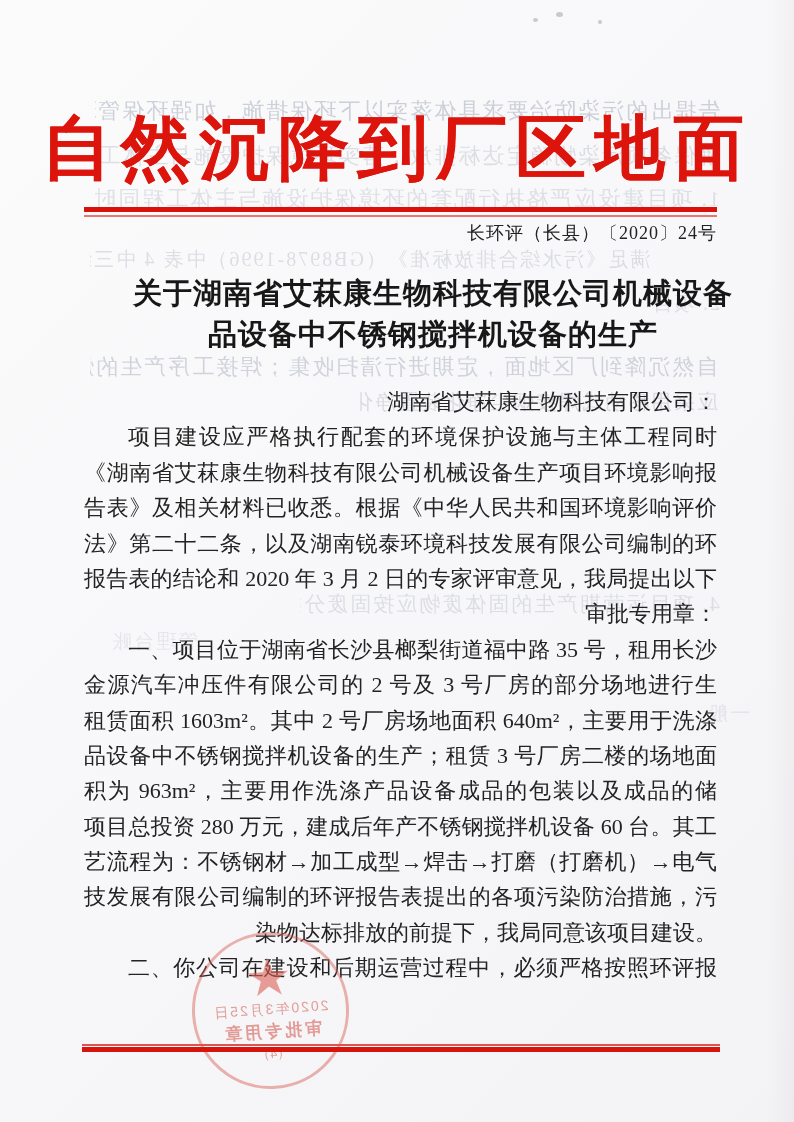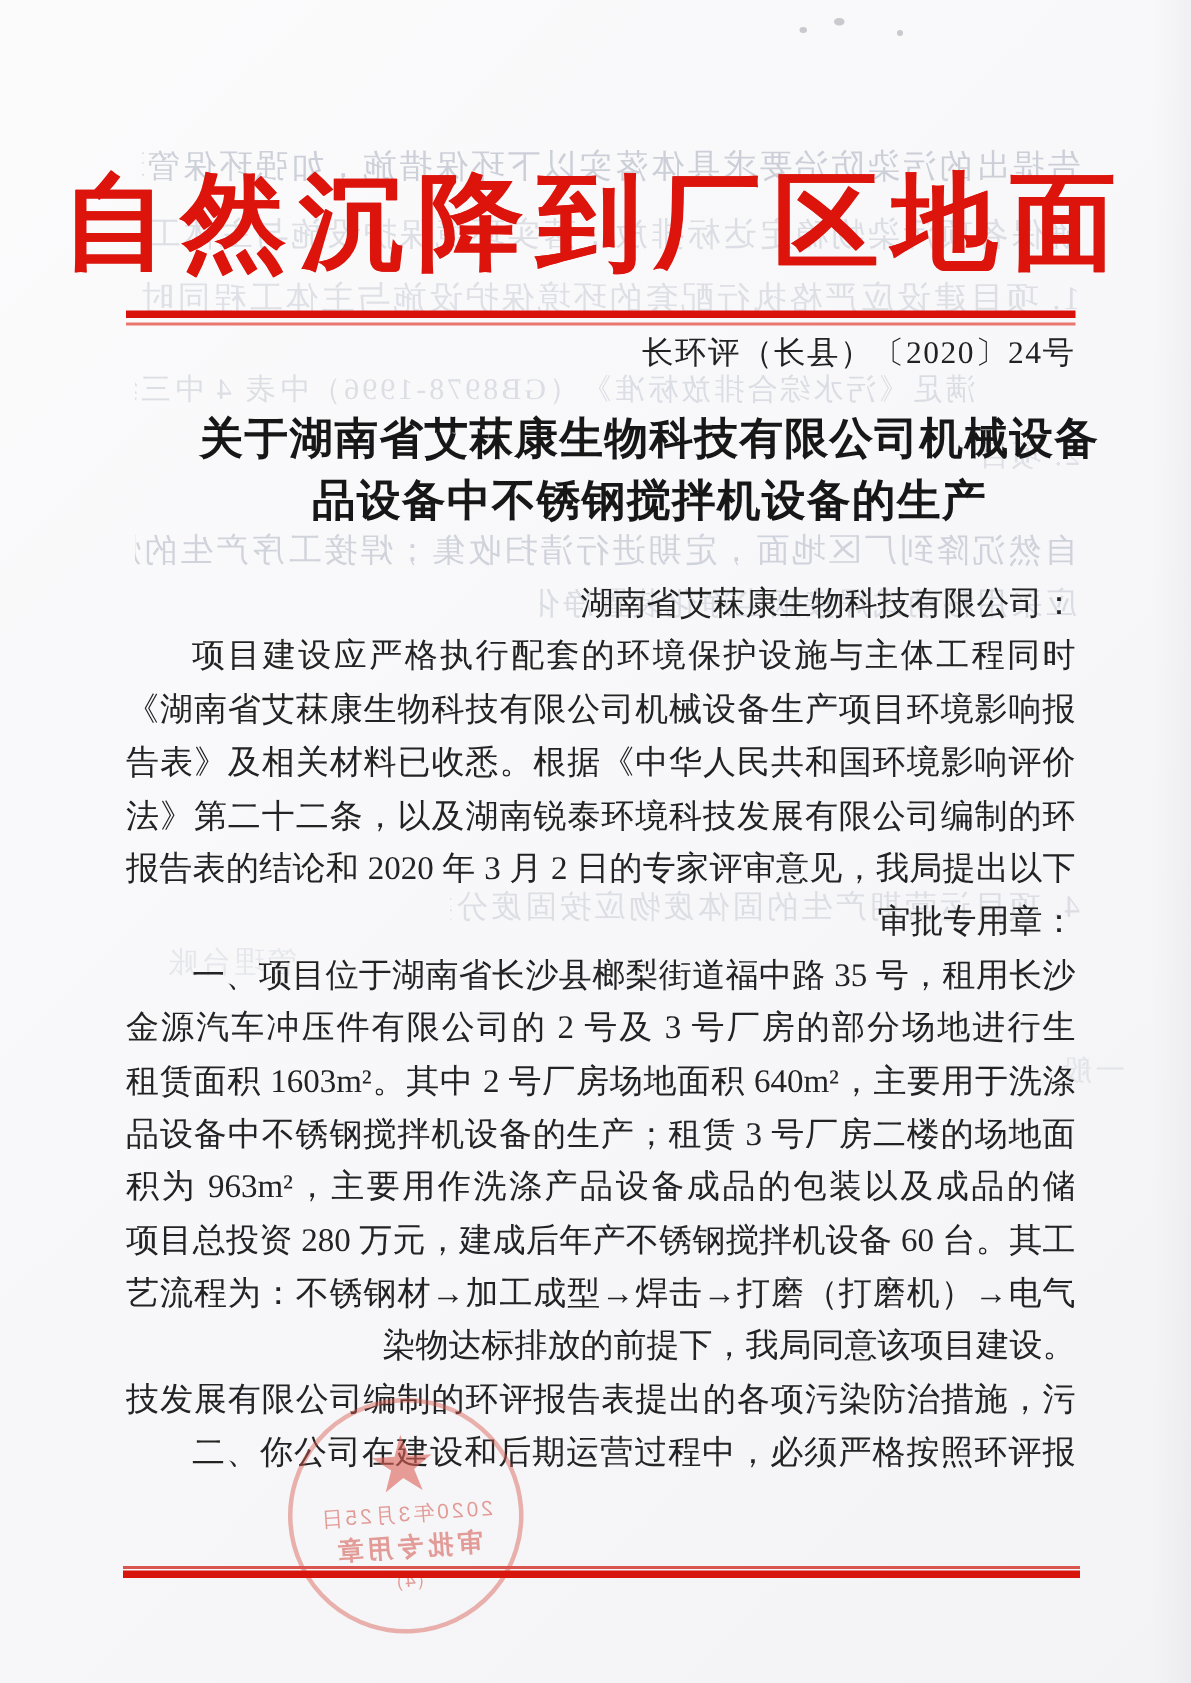--- a/index.html
+++ b/index.html
@@ -44,21 +44,21 @@
     text-shadow: 0.5px 0 0 #dc140c;
   }
   .rule-top {
     position: absolute; left: 84px; top: 207px; width: 633px;
   }
   .rule-top .thick { height: 5px; background: #d8120b; }
   .rule-top .thin  { height: 2px; background: #e9766f; margin-top: 3px; }
 
   .doc-number {
     position: absolute; top: 221px; right: 77px;
-    font-size: 21px; letter-spacing: 1px;
+    font-size: 18px; letter-spacing: 1px;
     color: #222;
   }
 
   
   .doc-title {
     position: absolute; top: 273px; left: 0; width: 100%;
     text-align: center;
     font-family: "Liberation Sans", "DejaVu Sans", sans-serif;
     font-weight: bold; font-size: 29px; line-height: 41px;
     color: #171717; letter-spacing: 1px; margin-left: 36px;
@@ -145,22 +145,22 @@
     <div class="line fill">法》第二十二条，以及湖南锐泰环境科技发展有限公司编制的环评</div>
     <div class="line fill">报告表的结论和 2020 年 3 月 2 日的专家评审意见，我局提出以下</div>
     <div class="line">审批专用章：</div>
     <div class="line fill ind">一、项目位于湖南省长沙县榔梨街道福中路 35 号，租用长沙</div>
     <div class="line fill">金源汽车冲压件有限公司的 2 号及 3 号厂房的部分场地进行生产，</div>
     <div class="line fill">租赁面积 1603m²。其中 2 号厂房场地面积 640m²，主要用于洗涤产</div>
     <div class="line fill">品设备中不锈钢搅拌机设备的生产；租赁 3 号厂房二楼的场地面</div>
     <div class="line fill">积为 963m²，主要用作洗涤产品设备成品的包装以及成品的储存。</div>
     <div class="line fill">项目总投资 280 万元，建成后年产不锈钢搅拌机设备 60 台。其工</div>
     <div class="line fill">艺流程为：不锈钢材→加工成型→焊击→打磨（打磨机）→电气</div>
+    <div class="line fill">技发展有限公司编制的环评报告表提出的各项污染防治措施，污</div>
     <div class="line">染物达标排放的前提下，我局同意该项目建设。</div>
-    <div class="line fill">技发展有限公司编制的环评报告表提出的各项污染防治措施，污</div>
     <div class="line fill ind">二、你公司在建设和后期运营过程中，必须严格按照环评报</div>
   </div>
 
   <div class="seal">
     <div class="seal-inner">
       <div class="seal-star">★</div>
       <div class="seal-date">2020年3月25日</div>
       <div class="seal-label">审批专用章</div>
       <div class="seal-num">（4）</div>
     </div>

